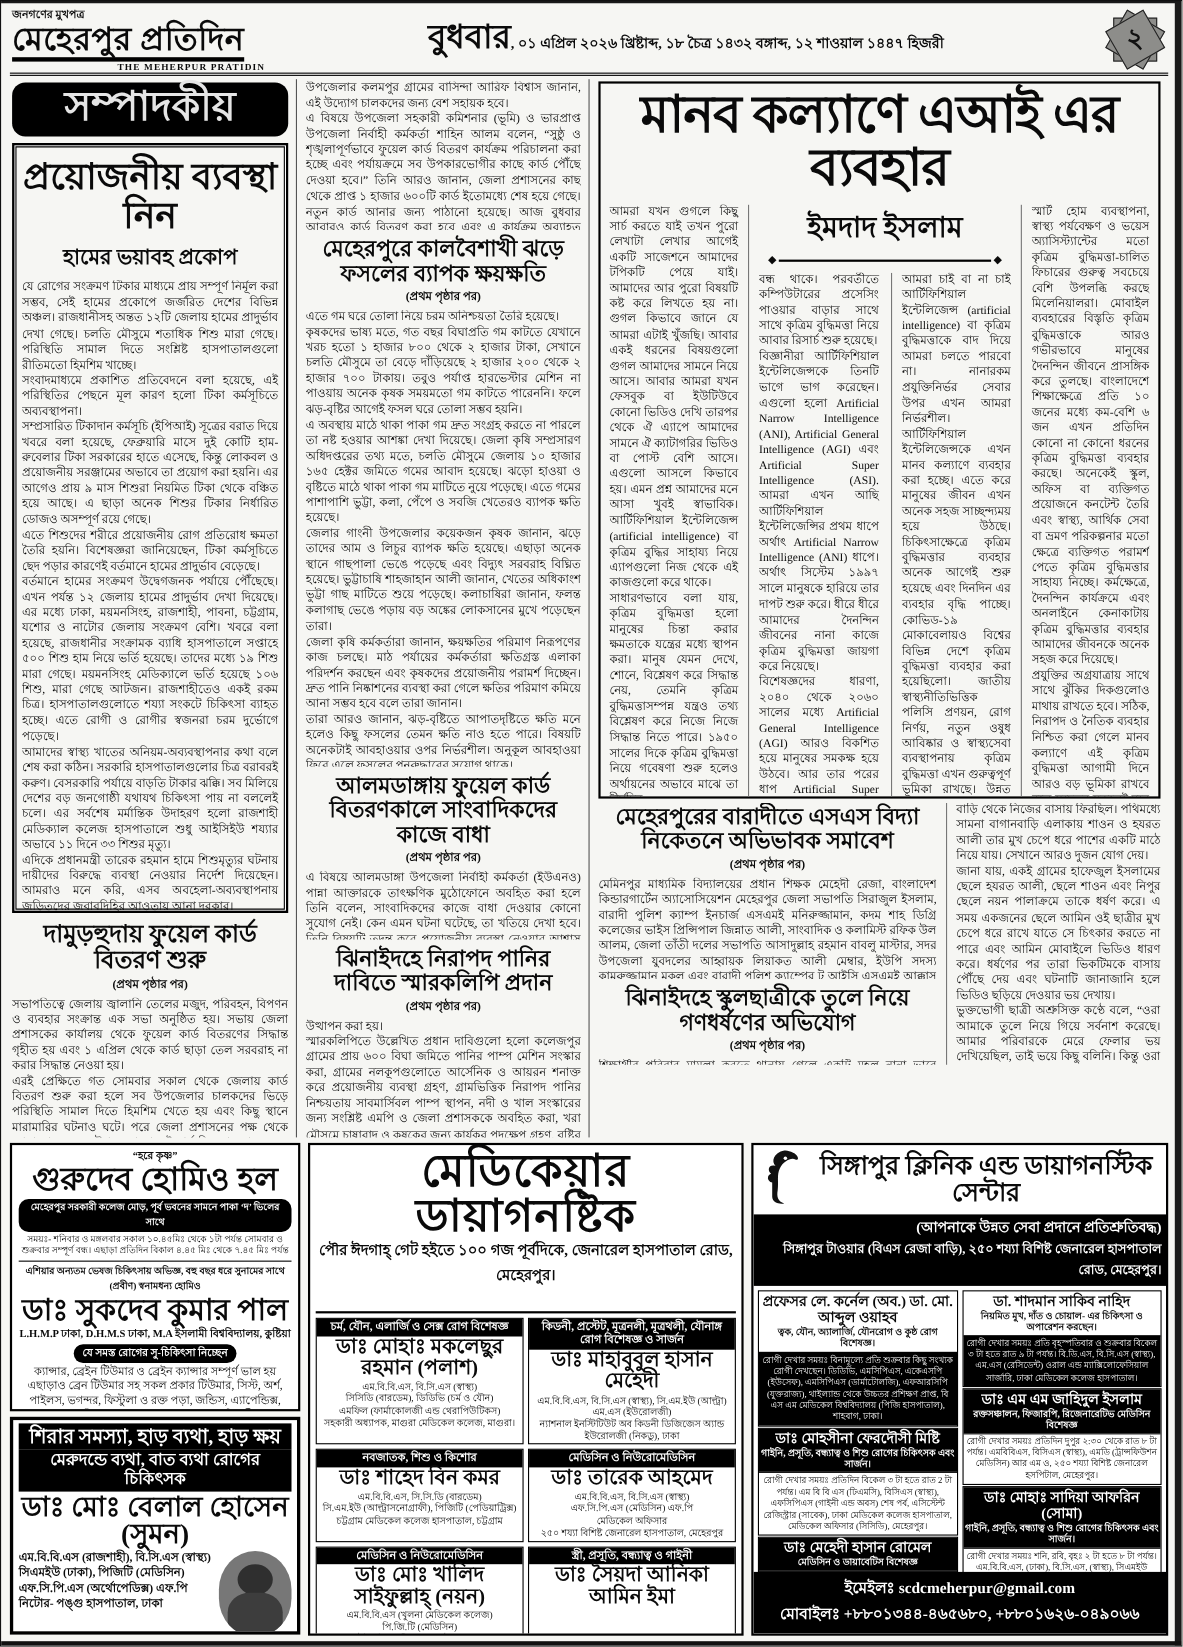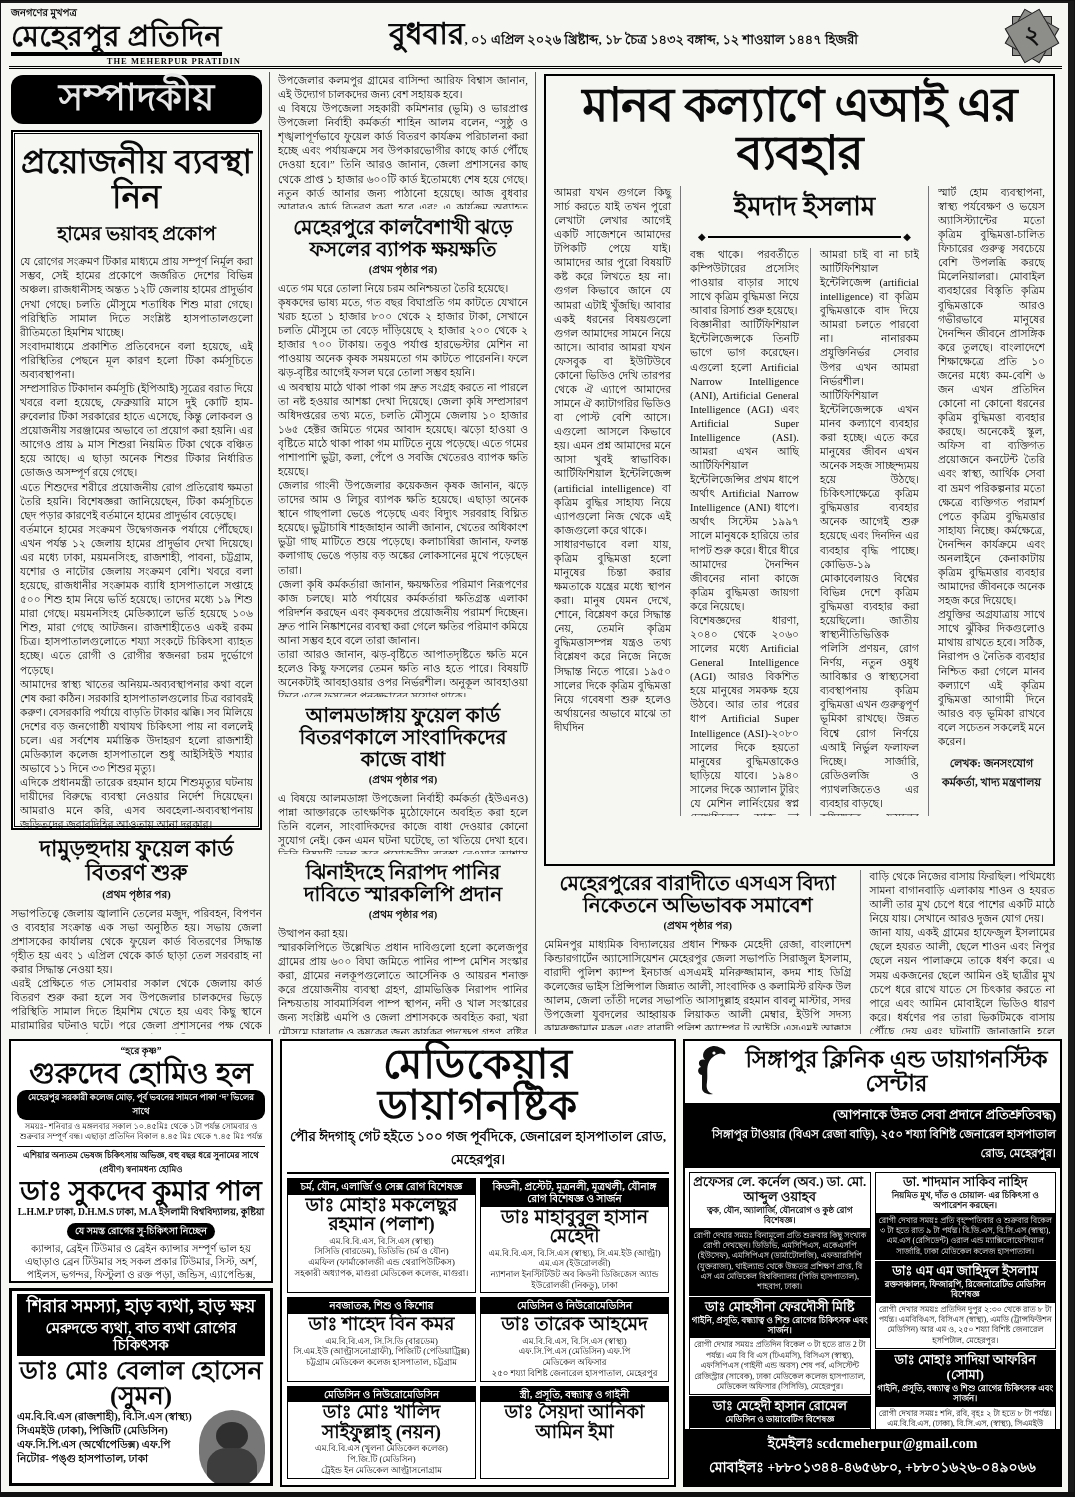--- a/index.html
+++ b/index.html
@@ -37,21 +37,21 @@
   .edit-box { border:2px solid #000; box-shadow:0 0 0 1px #fff inset, 0 0 0 2px #000 inset;
               padding:13px 7px 4px; height:700px; overflow:hidden; }
   .h-xl { font-size:33px; font-weight:900; text-align:center; line-height:1.05; }
   .h-sub { font-size:19px; font-weight:900; text-align:center; margin:5px 0 4px; }
   .t { font-size:10.6px; line-height:1.33; text-align:justify; white-space:pre-line; }
   .h-md { font-size:22px; font-weight:900; text-align:center; line-height:1.08; margin-top:7px; }
   .h-sm { font-size:20px; font-weight:900; text-align:center; line-height:1.1; margin-top:7px; }
   .contnote { font-size:10.5px; font-weight:bold; text-align:center; margin:2px 0 3px; }
 
   
-  .ai-box { border:2px solid #000; padding:6px 8px 4px; height:792px; overflow:hidden; }
+  .ai-box { border:2px solid #000; padding:6px 8px 4px; height:652px; overflow:hidden; }
   .ai-head { font-size:47px; font-weight:900; text-align:center; line-height:1.02; letter-spacing:-1px; }
   .ai-grid { display:grid; grid-template-columns:1fr 2.04fr 1fr; column-gap:9px; margin-top:8px; height:630px; overflow:hidden; }
   .ai-grid > div + div { border-left:1px solid #777; padding-left:9px; }
   .byline { font-size:26px; font-weight:900; text-align:center; }
   .byline-rule { display:flex; align-items:center; gap:2px; margin:2px 8px 6px; }
   .byline-rule .dia { font-size:10px; line-height:1; }
   .byline-rule .ln { flex:1; border-top:2px solid #000; }
   .ai-mid-cols { display:grid; grid-template-columns:1fr 1fr; column-gap:11px; height:568px; overflow:hidden; }
   .ai-mid-cols > div + div { border-left:1px solid #777; padding-left:9px; }
   .author { font-size:11px; font-weight:900; text-align:center; margin-top:6px; }
@@ -83,21 +83,21 @@
   .belal .nm { font-size:25px; font-weight:900; text-align:center; line-height:1; margin:2px 0; }
   .belal .row { display:flex; gap:4px; }
   .belal .creds { flex:1; font-size:10.6px; font-weight:bold; line-height:1.32; white-space:pre-line; }
   .photo { width:66px; height:78px; background:#777; border-radius:50%/45%; position:relative; flex:0 0 66px; overflow:hidden; }
   .photo::before { content:""; position:absolute; left:17px; top:12px; width:32px; height:28px; background:#2f2f2f; border-radius:50%; }
   .photo::after { content:""; position:absolute; left:8px; top:38px; width:50px; height:44px; background:#3d3d3d; border-radius:40% 40% 0 0; }
 
   
   .medicare { padding:3px 5px; }
   .medicare .ttl { font-size:41px; font-weight:900; text-align:center; line-height:1; letter-spacing:1px; }
-  .medicare .addr { font-size:13.5px; font-weight:900; text-align:center; border-bottom:2px solid #000; padding-bottom:0; }
+  .medicare .addr { font-size:13.5px; font-weight:900; text-align:center; border-bottom:2px solid #000; padding-bottom:20px; }
   .cells { display:grid; grid-template-columns:1fr 1fr; gap:4px; margin-top:4px; }
   .cell { border:1.5px solid #000; }
   .cell .spec { background:#000; color:#fff; font-size:10.3px; font-weight:bold; text-align:center; padding:2px 1px; line-height:1.15; }
   .cell .nm { font-size:18.5px; font-weight:900; text-align:center; line-height:1.05; padding-top:1px; }
   .cell .cr { font-size:8.6px; text-align:center; line-height:1.25; white-space:pre-line; padding:1px 2px 2px; }
 
   
   .sing { display:flex; flex-direction:column; }
   .sing .hd { display:flex; align-items:center; gap:8px; padding:3px 8px; }
   .sing .ttl { font-size:23px; font-weight:900; line-height:1.05; flex:1; text-align:center; }

